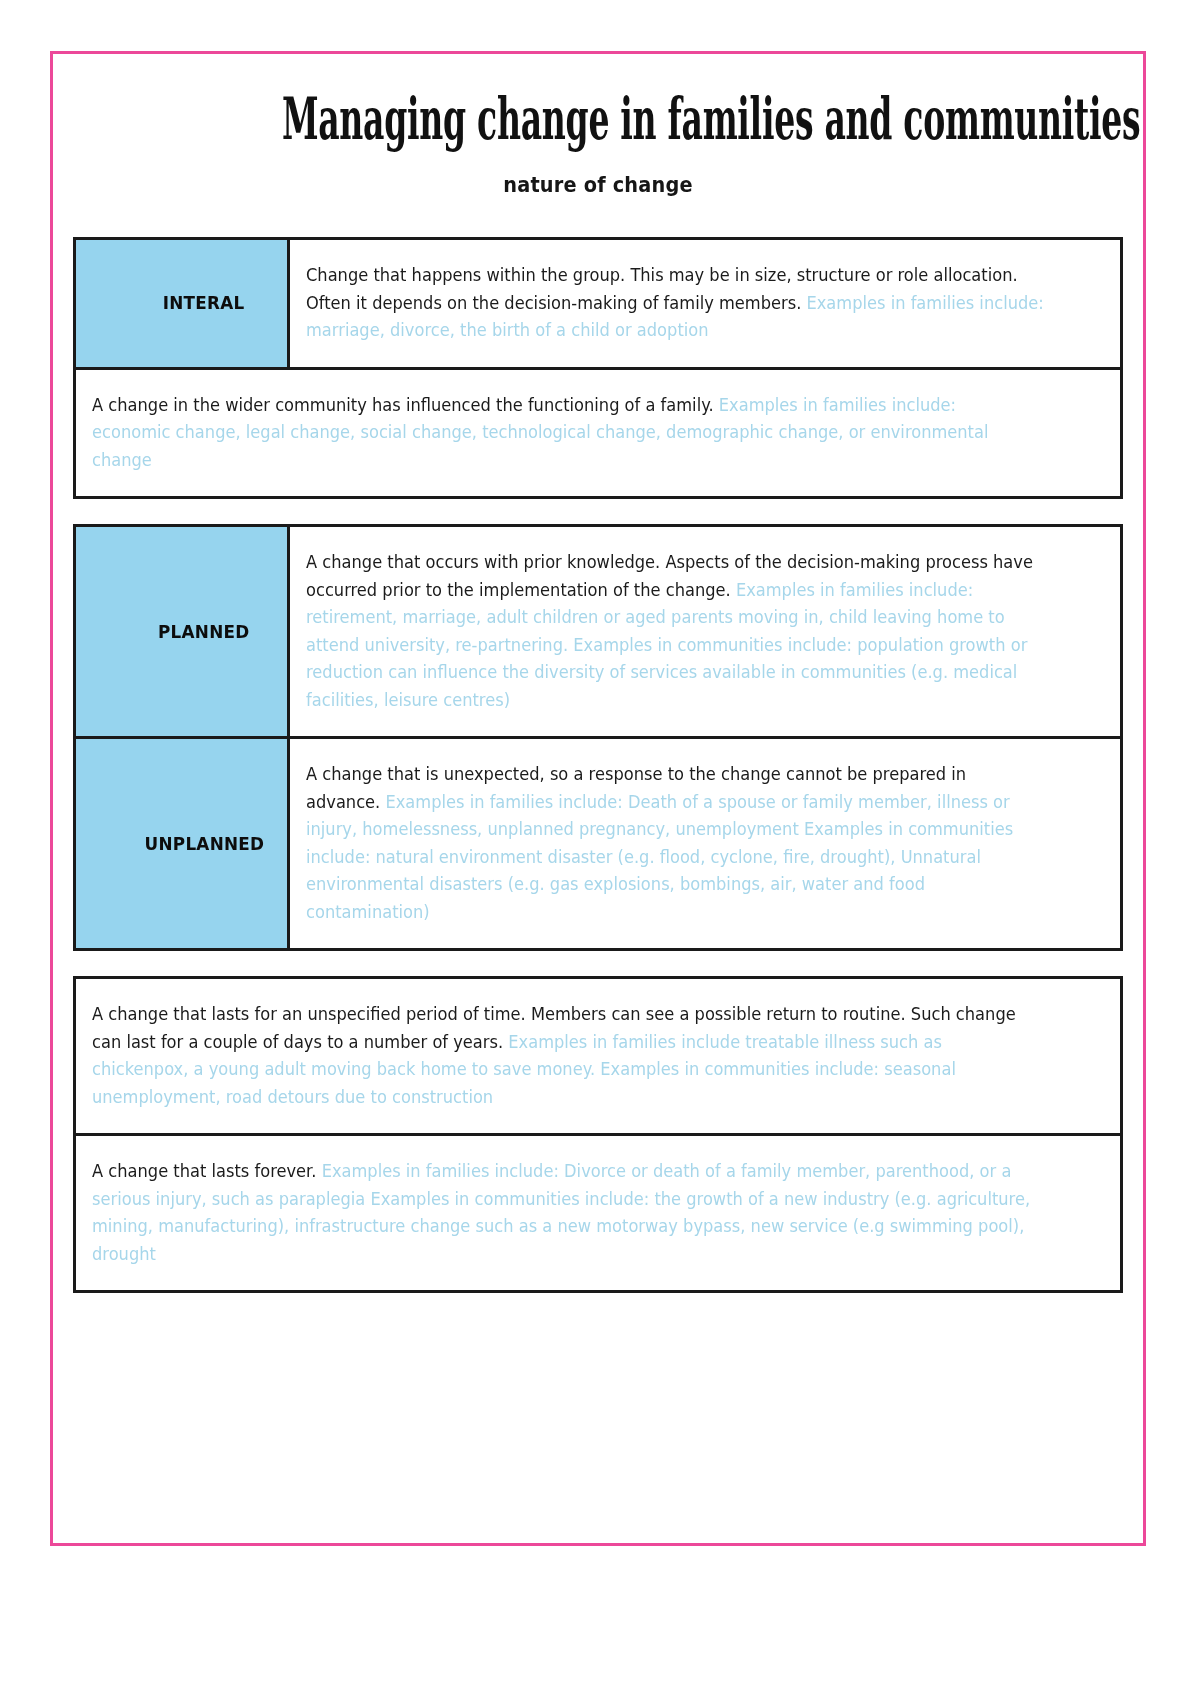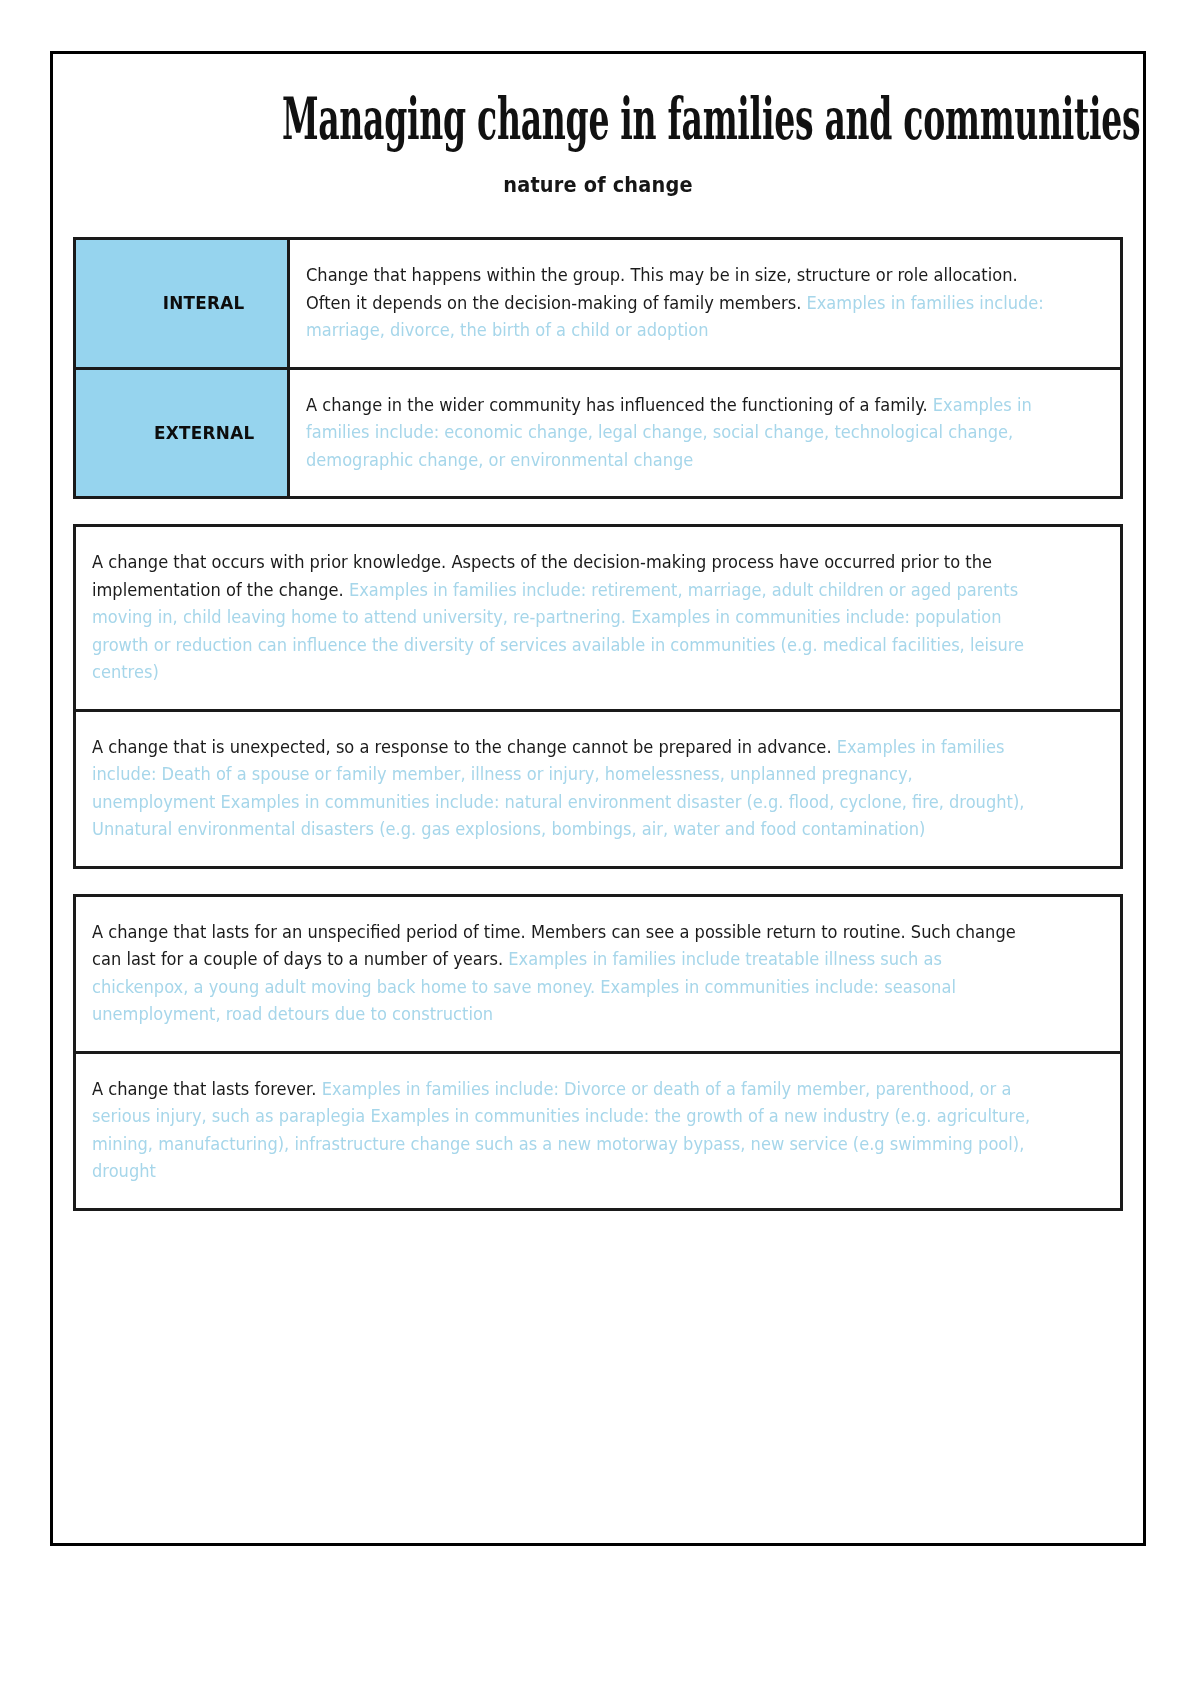--- a/index.html
+++ b/index.html
@@ -12,21 +12,21 @@
     height: 1699px;
     font-family: "Liberation Sans", sans-serif;
     overflow: hidden;
   }
   .page {
     position: absolute;
     left: 50px;
     top: 51px;
     width: 1096px;
     height: 1495px;
-    border: 3px solid #000000;
+    border: 3px solid #ec4899;
     background: #ffffff;
     box-sizing: border-box;
   }
   .header {
     padding-top: 36px;
     text-align: center;
   }
   .title {
     font-family: "DejaVu Serif", serif;
     font-weight: 700;
@@ -125,36 +125,39 @@
     <div class="group">
       <div class="row">
         <div class="label-cell">
           <span class="label-text">INTERAL</span>
         </div>
         <div class="desc-cell">
           <div class="desc-text"><span>Change that happens within the group. This may be in size, structure or role allocation. Often it depends on the decision-making of family members. </span><span class="ex">Examples in families include: marriage, divorce, the birth of a child or adoption</span></div>
         </div>
       </div>
       <div class="row">
-        <div class="label-cell">
-          <span class="label-text">EXTERNAL</span>
-        </div>
         <div class="desc-cell">
           <div class="desc-text"><span>A change in the wider community has influenced the functioning of a family. </span><span class="ex">Examples in families include: economic change, legal change, social change, technological change, demographic change, or environmental change</span></div>
         </div>
       </div>
     </div>
 
     <div class="group">
       <div class="row">
+        <div class="label-cell">
+          <span class="label-text">PLANNED</span>
+        </div>
         <div class="desc-cell">
           <div class="desc-text"><span>A change that occurs with prior knowledge. Aspects of the decision-making process have occurred prior to the implementation of the change. </span><span class="ex">Examples in families include: retirement, marriage, adult children or aged parents moving in, child leaving home to attend university, re-partnering. Examples in communities include: population growth or reduction can influence the diversity of services available in communities (e.g. medical facilities, leisure centres)</span></div>
         </div>
       </div>
       <div class="row">
+        <div class="label-cell">
+          <span class="label-text">UNPLANNED</span>
+        </div>
         <div class="desc-cell">
           <div class="desc-text"><span>A change that is unexpected, so a response to the change cannot be prepared in advance. </span><span class="ex">Examples in families include: Death of a spouse or family member, illness or injury, homelessness, unplanned pregnancy, unemployment Examples in communities include: natural environment disaster (e.g. flood, cyclone, fire, drought), Unnatural environmental disasters (e.g. gas explosions, bombings, air, water and food contamination)</span></div>
         </div>
       </div>
     </div>
 
     <div class="group">
       <div class="row">
         <div class="desc-cell">
           <div class="desc-text"><span>A change that lasts for an unspecified period of time. Members can see a possible return to routine. Such change can last for a couple of days to a number of years. </span><span class="ex">Examples in families include treatable illness such as chickenpox, a young adult moving back home to save money. Examples in communities include: seasonal unemployment, road detours due to construction</span></div>

